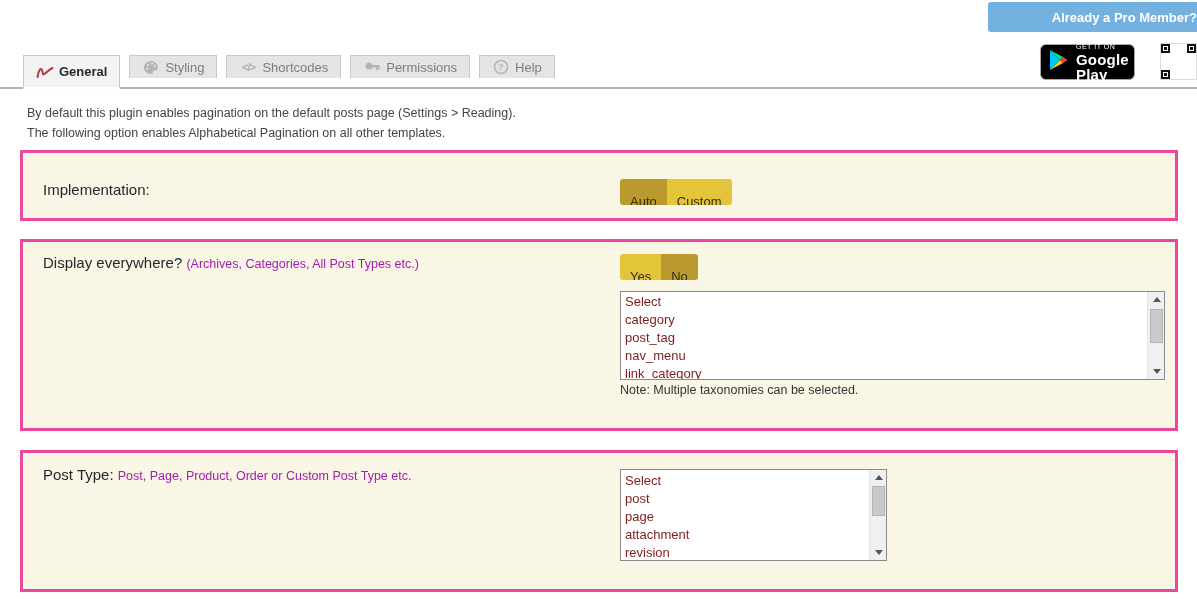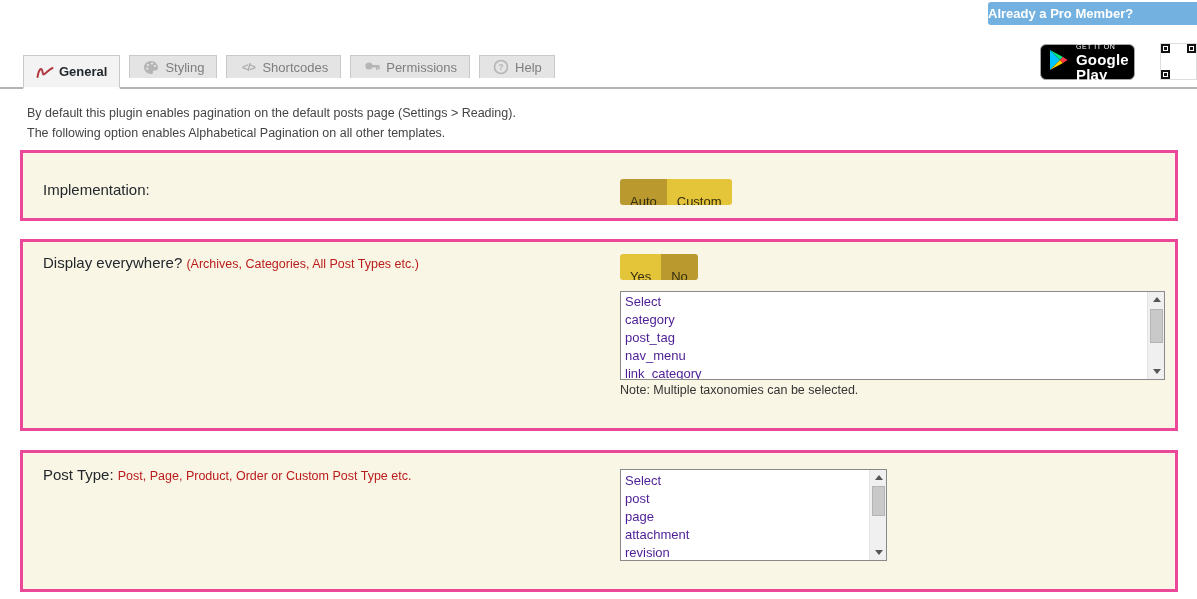--- a/index.html
+++ b/index.html
@@ -1,22 +1,22 @@
 <!DOCTYPE html>
 <html><head>
 <meta charset="utf-8">
 <style>
   * { margin:0; padding:0; box-sizing:border-box; }
   html,body { width:1197px; height:599px; background:#fff; font-family:"Liberation Sans", sans-serif; overflow:hidden; }
   .page { position:relative; width:1197px; height:599px; background:#fff; }
 
   
   .page-title { position:absolute; left:17px; top:15px; font-size:19px; font-weight:400; color:#32373c; letter-spacing:.2px; }
-  .pro-btn { position:absolute; right:0; top:2px; width:209px; height:23px; background:#72b1e0; color:#fff;
-             font-size:13px; font-weight:bold; text-align:left; line-height:21px; border:none; border-radius:3px 0 0 3px; cursor:pointer; }
+  .pro-btn { position:absolute; right:0; top:2px; width:209px; height:30px; background:#72b1e0; color:#fff;
+             font-size:13px; font-weight:bold; text-align:right; line-height:21px; border:none; border-radius:3px 0 0 3px; cursor:pointer; }
 
   
   .tabbar { position:absolute; left:0; top:55px; width:1197px; height:34px; border-bottom:2px solid #b3b3b3; }
   .tabs { position:absolute; left:23px; top:0; display:flex; gap:9px; height:32px; }
   .tab { display:flex; align-items:center; gap:5px; padding:0 12px; height:23px; background:#e4e4e4;
          border:1px solid #c9c9c9; border-bottom:none; font-size:13px; color:#7e7e7e; cursor:pointer; }
   .tab.active { background:#f3f3f3; color:#23282d; font-weight:bold; margin-bottom:-2px; height:34px; border-bottom:2px solid #fdfdfd; }
   .tab .ticon { display:inline-flex; width:18px; height:16px; align-items:center; justify-content:center; }
   .code-glyph { font-size:11px; font-weight:bold; color:#adadad; letter-spacing:-1px; }
 
@@ -37,32 +37,32 @@
 
   
   .intro { position:absolute; left:27px; top:103px; font-size:12.5px; color:#444; line-height:20px; }
 
   
   .section { position:absolute; left:20px; width:1158px; background:#faf6e5; border:3px solid #ec4899; }
   .sec-impl { top:150px; height:71px; }
   .sec-disp { top:239px; height:192px; }
   .sec-post { top:450px; height:142px; }
   .sec-label { position:absolute; left:20px; font-size:15px; color:#23282d; }
-  .sec-sub { font-size:12.5px; color:#b91c1c; }
+  .sec-sub { font-size:12.5px; color:#a21caf; }
 
   
   .toggle { position:absolute; display:flex; border-radius:3px; overflow:hidden; }
   .tbtn { height:26px; padding:10px 10px; font-size:13px; color:#332d10; background:#e4c53a; border:none; cursor:pointer;
           line-height:26px; font-family:"Liberation Sans", sans-serif; }
   .tbtn.sel { background:#ba9a2e; }
 
   
   .listbox { position:absolute; background:#fff; border:1px solid #8a8a8a; overflow:hidden; }
   .options { position:absolute; left:0; top:1px; right:17px; bottom:0; overflow:hidden; }
-  .opt { font-size:13px; color:#4c1d95; line-height:18px; padding-left:4px; white-space:nowrap; cursor:default; }
+  .opt { font-size:13px; color:#7f1d1d; line-height:18px; padding-left:4px; white-space:nowrap; cursor:default; }
   .vscroll { position:absolute; right:0; top:0; bottom:0; width:17px; background:#f0f0f0; border-left:1px solid #e2e2e2; }
   .arrow { position:absolute; left:0; width:17px; height:15px; display:flex; align-items:center; justify-content:center; cursor:pointer; }
   .arrow.up { top:0; } .arrow.down { bottom:0; }
   .tri-up { width:0; height:0; border-left:4px solid transparent; border-right:4px solid transparent; border-bottom:5px solid #565656; }
   .tri-down { width:0; height:0; border-left:4px solid transparent; border-right:4px solid transparent; border-top:5px solid #565656; }
   .thumb { position:absolute; left:2px; width:13px; background:#c9c9c9; border:1px solid #b4b4b4; cursor:grab; }
 
   .note { position:absolute; left:597px; top:141px; font-size:12.5px; color:#333; }
 </style>
 </head>

